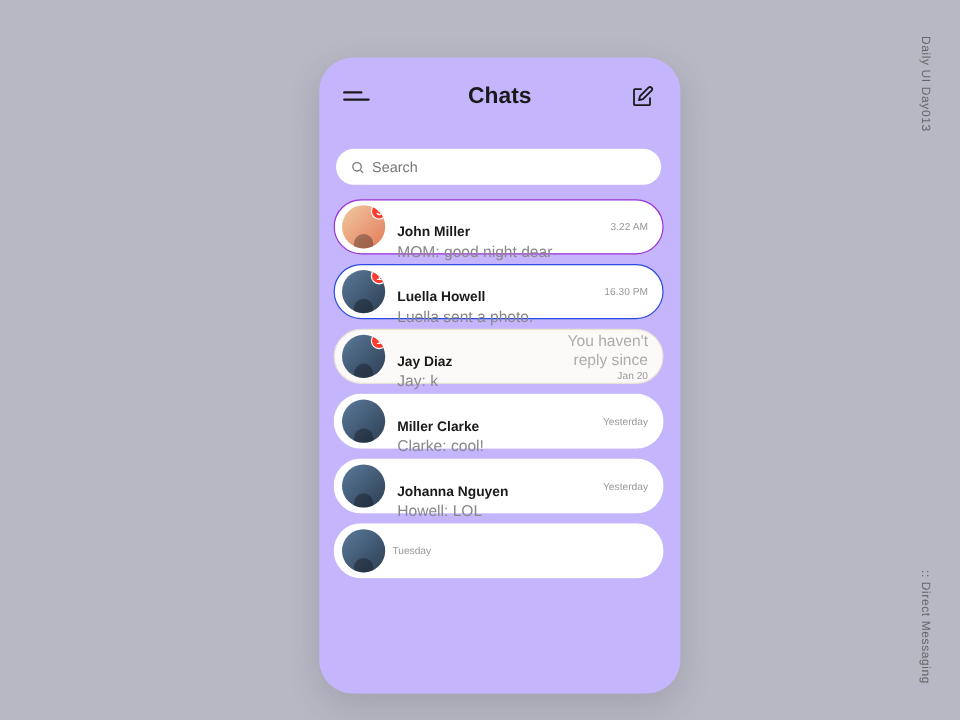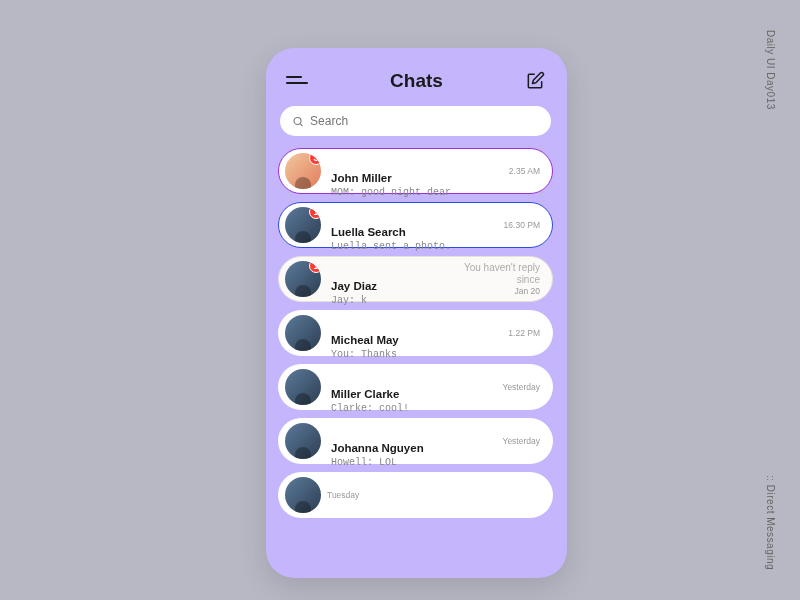--- a/index.html
+++ b/index.html
@@ -46,21 +46,21 @@
 .title { font-size: 19px; font-weight: 700; color: #1a1a1a; }
 .compose { width: 20px; height: 20px; }
 .search {
   display: flex;
   align-items: center;
   gap: 6px;
   background: #fff;
   border-radius: 20px;
   height: 30px;
   padding: 0 12px;
-  margin: 0 2px 12px 2px;
+  margin: 18px 2px 12px 2px;
 }
 .search input {
   border: none; outline: none; background: transparent;
   font-size: 12px; color: #999; width: 100%;
 }
 .chat-list { display: flex; flex-direction: column; gap: 8px; }
 .chat-item {
   display: flex;
   align-items: center;
   background: #fff;
@@ -90,23 +90,23 @@
   position: absolute;
   top: -2px; right: -2px;
   width: 14px; height: 14px; border-radius: 50%;
   background: #ff3b30; color:#fff;
   font-size: 9px; font-weight:700;
   display:flex; align-items:center; justify-content:center;
   border:1.5px solid #fff;
 }
 .info { flex: 1; margin-left: 10px; min-width:0;margin-top:29px; }
 .name { font-size: 11.5px; font-weight: 700; color:#1a1a1a; line-height:1.2; }
-.preview { font-size: 10px; color:#888; line-height:1.3; white-space:nowrap; overflow:hidden; text-overflow:ellipsis;font-family:Liberation Mono, monospace; }
+.preview { font-size: 13px; color:#888; line-height:1.3; white-space:nowrap; overflow:hidden; text-overflow:ellipsis; }
 .meta { font-size: 8.5px; color:#999; text-align:right; flex-shrink:0; margin-left:6px; max-width:80px; line-height:1.2;}
-.meta .hint { display:block; font-size:10px; opacity:0.8; }
+.meta .hint { display:block; font-size:13px; opacity:0.8; }
 </style>
 </head>
 <body>
 
 <div class="side-label top">Daily UI Day013</div>
 <div class="side-label bottom">:: Direct Messaging</div>
 
 <div class="phone">
 
   <div class="header">
@@ -131,49 +131,41 @@
 
   <div class="chat-list" id="chat-list">
       <div class="chat-item outlined c0">
         <div class="avatar kids">
           <div class="badge">3</div>
         </div>
         <div class="info">
           <div class="name">John Miller</div>
           <div class="preview">MOM: good night dear</div>
         </div>
-        <div class="meta"><span>2.35 AM</span></div>
+        <div class="meta"><span>3.22 AM</span></div>
       </div>
       <div class="chat-item outlined c1">
         <div class="avatar ">
           <div class="badge">1</div>
         </div>
         <div class="info">
-          <div class="name">Luella Search</div>
+          <div class="name">Luella Howell</div>
           <div class="preview">Luella sent a photo.</div>
         </div>
         <div class="meta"><span>16.30 PM</span></div>
       </div>
       <div class="chat-item outlined c2">
         <div class="avatar ">
           <div class="badge">1</div>
         </div>
         <div class="info">
           <div class="name">Jay Diaz</div>
           <div class="preview">Jay: k</div>
         </div>
         <div class="meta"><span class="hint">You haven't reply since</span><span>Jan 20</span></div>
-      </div>
-      <div class="chat-item">
-        <div class="avatar "></div>
-        <div class="info">
-          <div class="name">Micheal May</div>
-          <div class="preview">You: Thanks</div>
-        </div>
-        <div class="meta"><span>1.22 PM</span></div>
       </div>
       <div class="chat-item">
         <div class="avatar "></div>
         <div class="info">
           <div class="name">Miller Clarke</div>
           <div class="preview">Clarke: cool!</div>
         </div>
         <div class="meta"><span>Yesterday</span></div>
       </div>
       <div class="chat-item">

